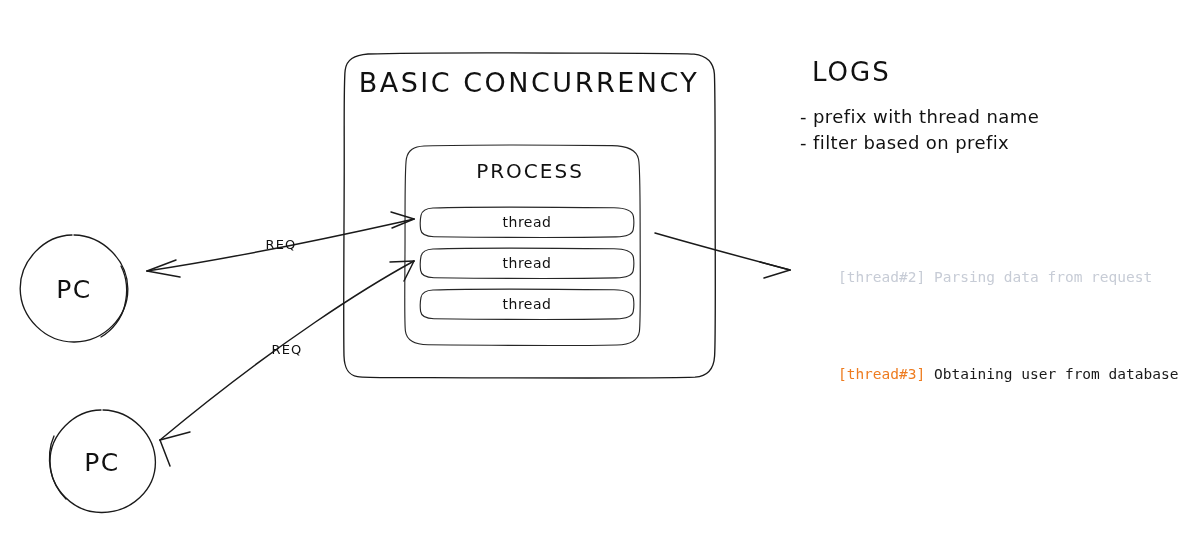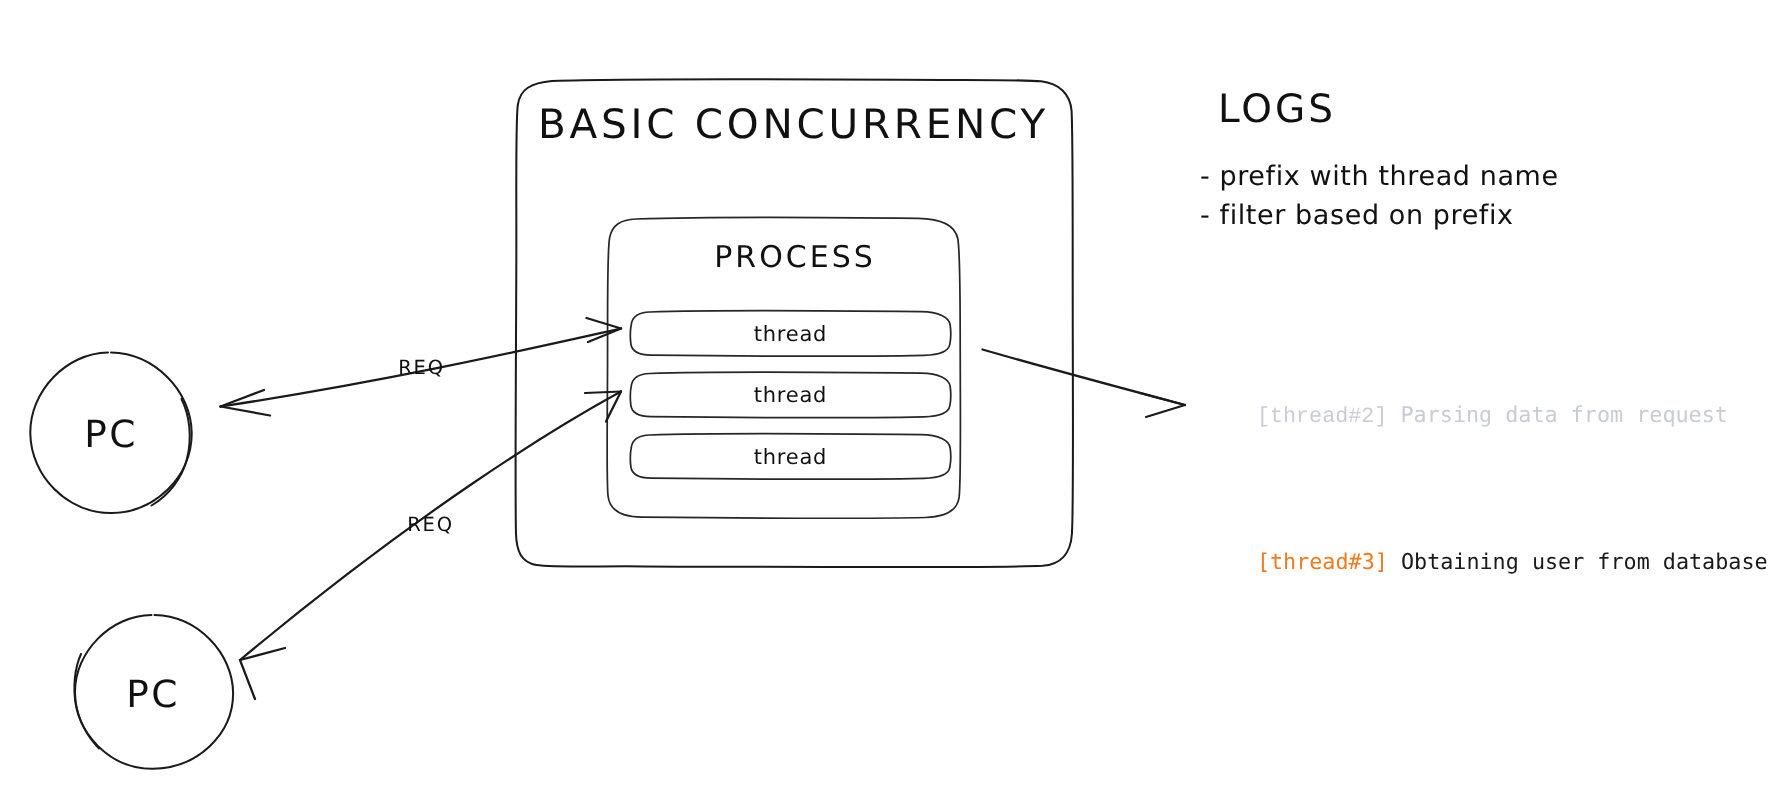--- a/index.html
+++ b/index.html
@@ -230,21 +230,21 @@
 
   <text class="hand logs-title-text" x="812" y="81">LOGS</text>
 
   <text class="hand bullet-text" x="800" y="123">- prefix with thread name</text>
   <text class="hand bullet-text" x="800" y="149">- filter based on prefix</text>
 
 </svg>
 
 <div class="log-block">
   <div class="log-line">
-    <span class="log-pfx" style="color: rgb(199, 204, 214); font-family: Liberation Mono, monospace;">[thread#2]</span><span class="log-msg" style="color: rgb(199, 204, 214);"> Parsing data from request</span>
+    <span class="log-pfx" style="color: rgb(199, 204, 214);">[thread#2]</span><span class="log-msg" style="color: rgb(199, 204, 214);"> Parsing data from request</span>
   </div>
   <div class="log-line">
     <span class="log-pfx" style="color: rgb(238, 124, 32);">[thread#3]</span><span class="log-msg" style="color: rgb(26, 26, 26); margin-top: 44px;"> Obtaining user from database</span>
   </div>
   <div class="log-line">
     
   </div>
   
   
 </div>

